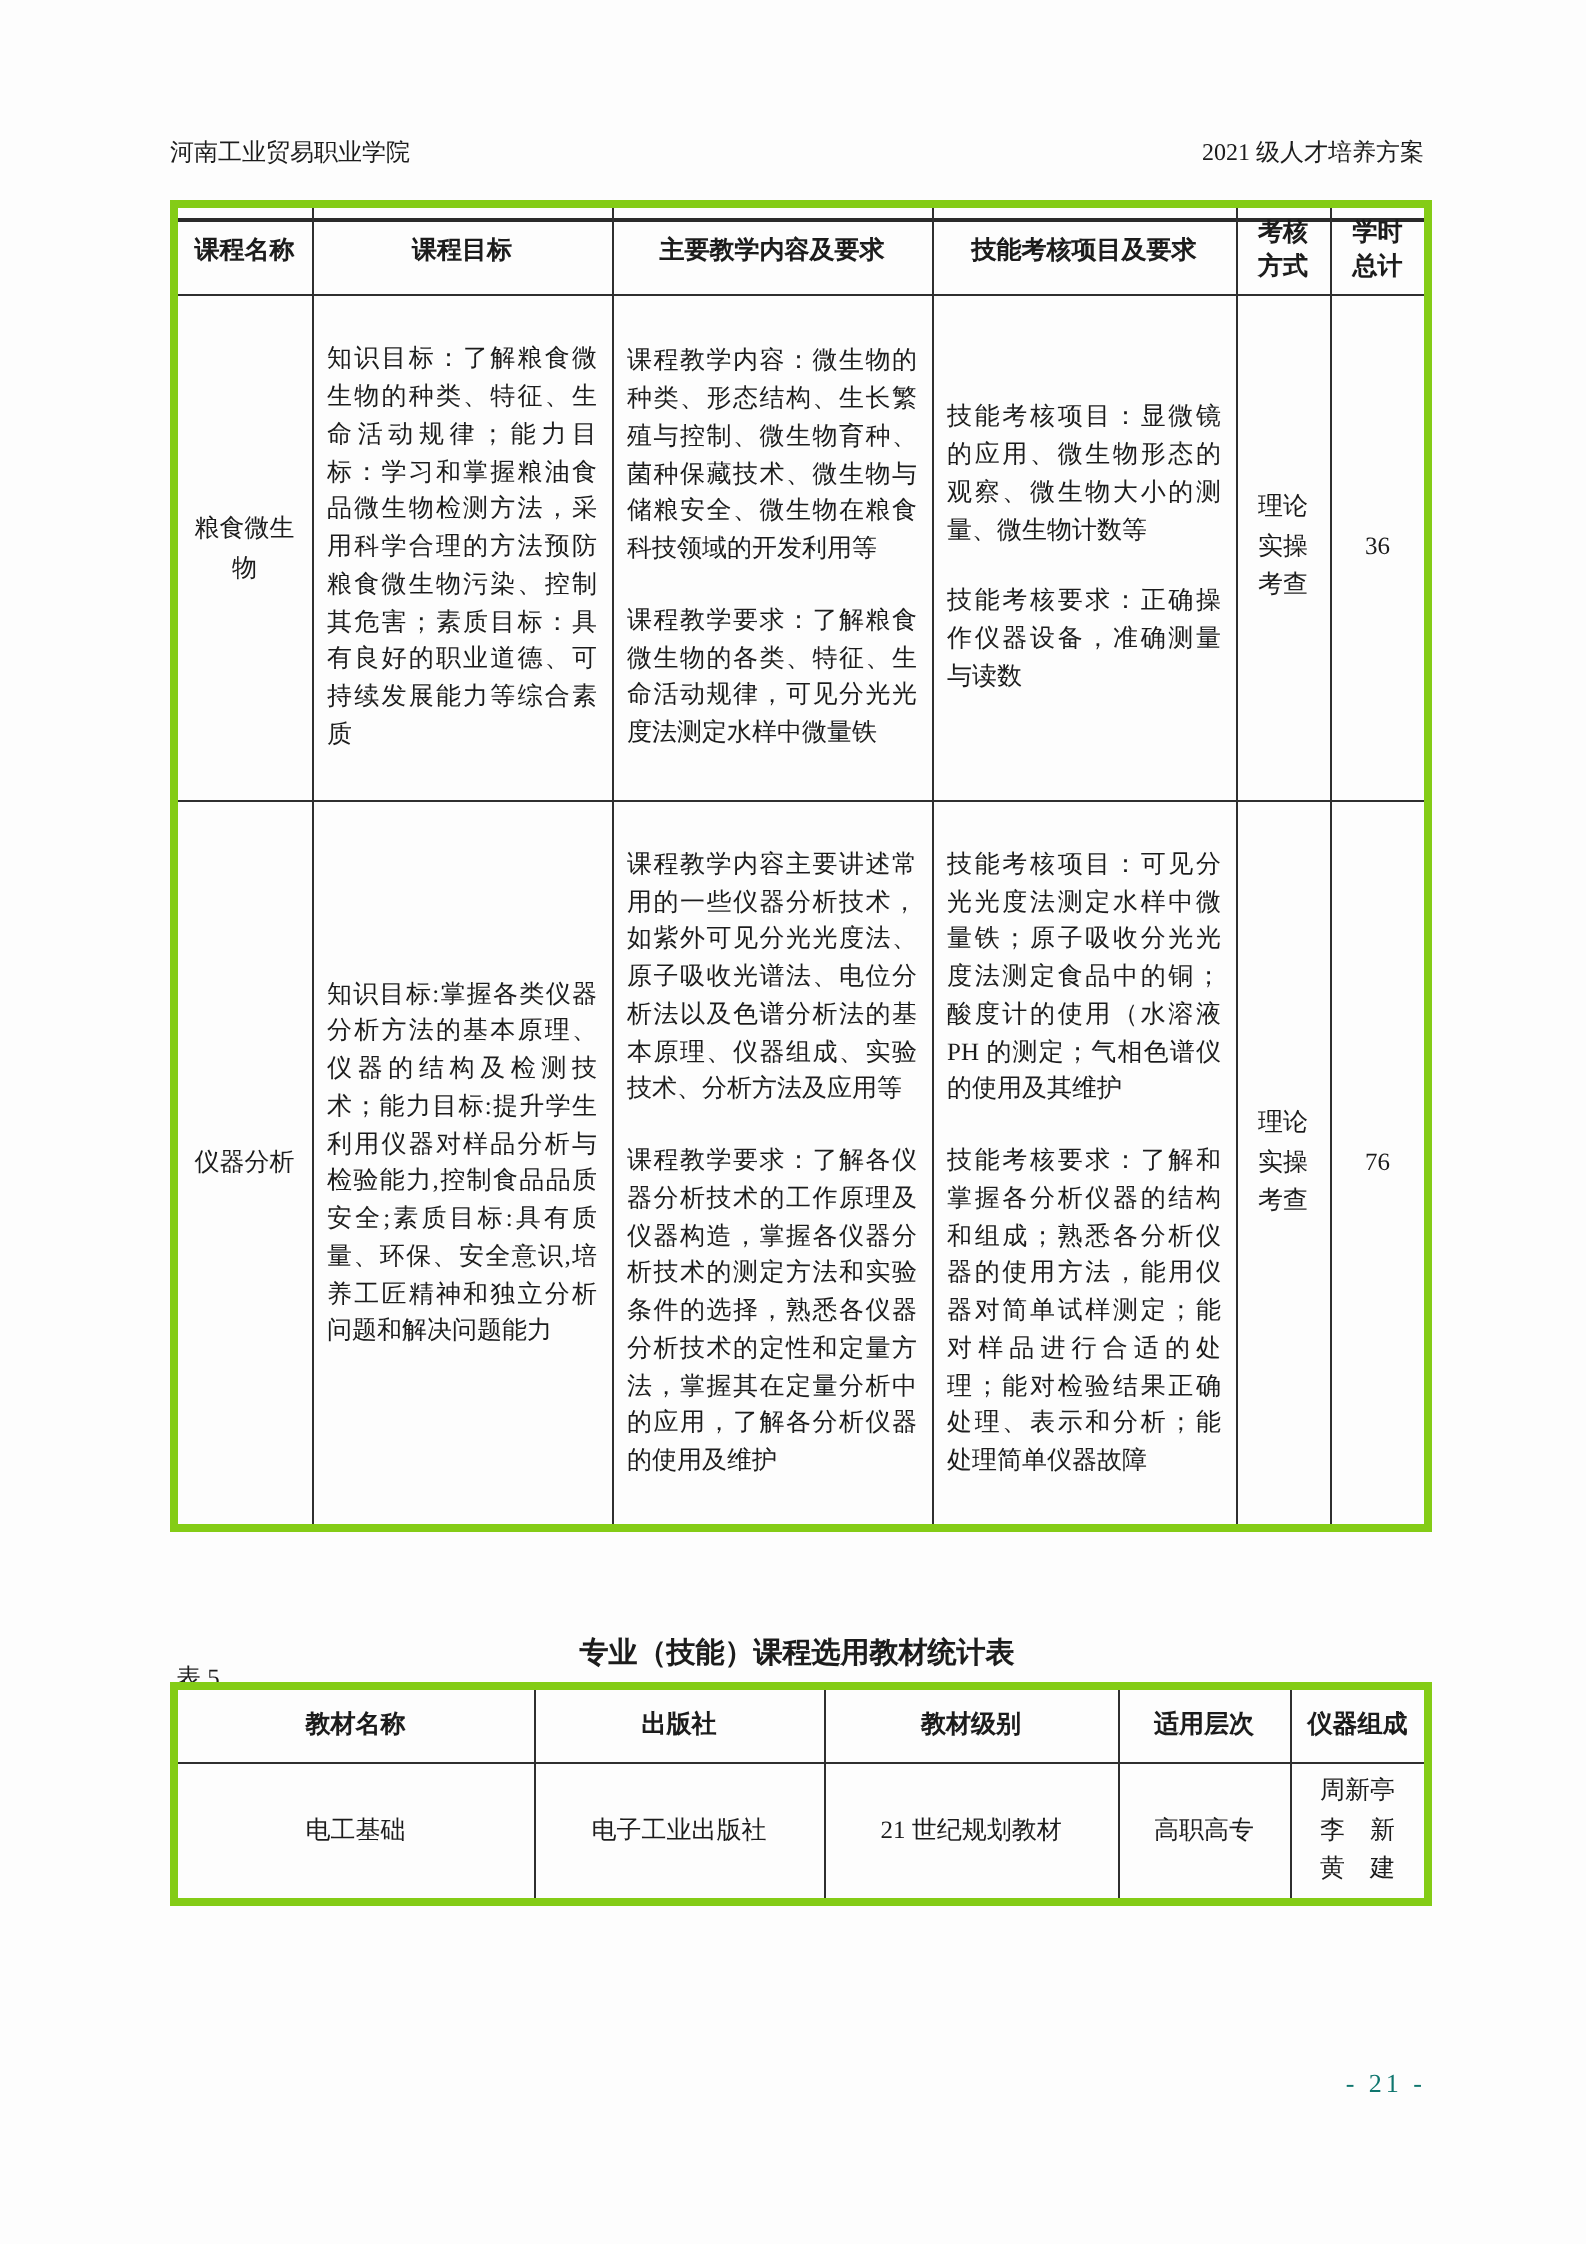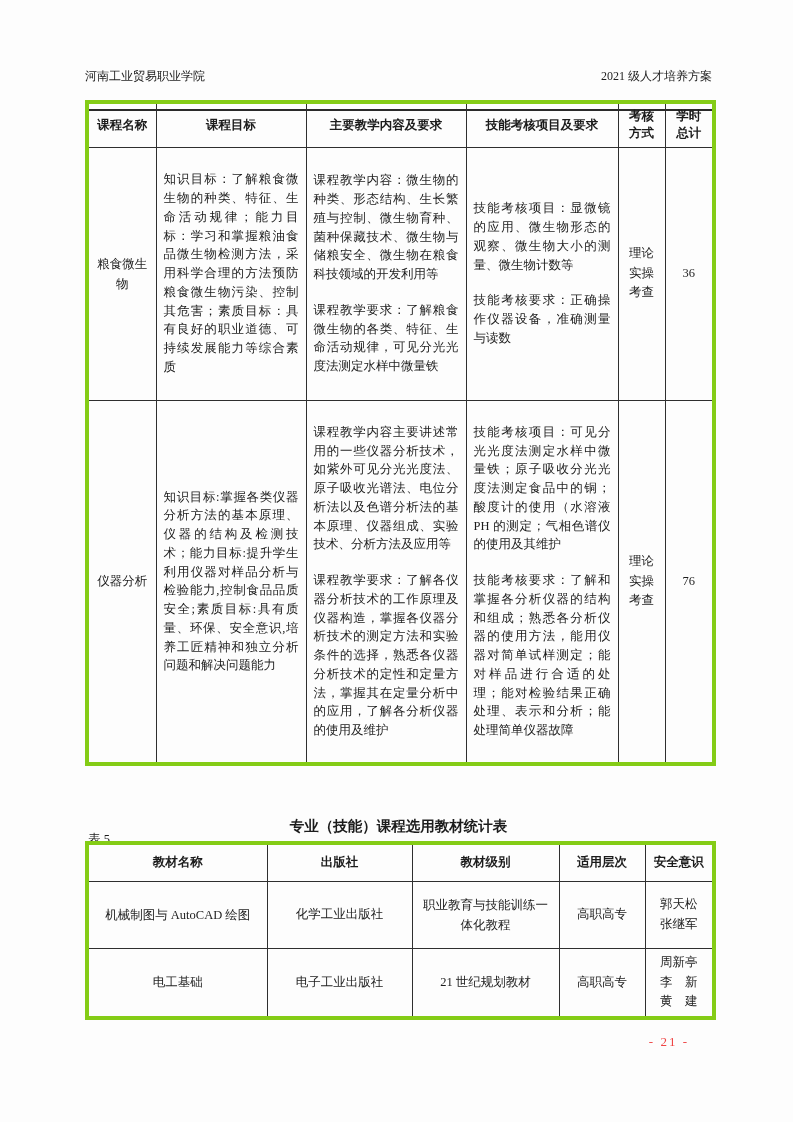--- a/index.html
+++ b/index.html
@@ -55,22 +55,22 @@
     text-align: center; font-weight: bold; font-size: 14.5px;
   }
 
   .textbook-table { position: absolute; left: 85px; top: 841px; width: 627px; }
   .t2-header { height: 38px; }
   .t2-row1 { height: 67px; }
   .t2-row2 { height: 70px; }
   .prewrap { white-space: pre-line; }
 
   .page-number {
-    position: absolute; left: 76px; top: 1034px; width: 627px;
-    text-align: right; padding-right: 14px; font-size: 13px; color: #ef4444;
+    position: absolute; left: 100px; top: 1034px; width: 627px;
+    text-align: right; padding-right: 14px; font-size: 13px; color: #0f766e;
     letter-spacing: 2px;
   }
 </style>
 </head>
 <body>
 
 <div class="page">
 
   <div class="doc-header">
     <span>河南工业贸易职业学院</span>
@@ -142,29 +142,21 @@
         <col style="width:147px">
       <col style="width:86px">
         <col style="width:69px">
     </colgroup>
     <tbody>
         <tr class="t2-header">
       <th>教材名称</th>
       <th>出版社</th>
       <th>教材级别</th>
       <th>适用层次</th>
-      <th>安全意识</th>
-    </tr>
-    <tr class="t2-row1">
-      <td class="cell-name">机械制图与 AutoCAD 绘图</td>
-      <td class="cell-center">化学工业出版社</td>
-      <td class="cell-name">职业教育与技能训练一体化教程</td>
-      <td class="cell-center">高职高专</td>
-      <td class="cell-center prewrap">郭天松
-张继军</td>
+      <th>仪器组成</th>
     </tr>
     <tr class="t2-row2">
       <td class="cell-center">电工基础</td>
       <td class="cell-center">电子工业出版社</td>
       <td class="cell-center">21 世纪规划教材</td>
       <td class="cell-center">高职高专</td>
       <td class="cell-center prewrap">周新亭
 李　新
 黄　建</td>
     </tr>

